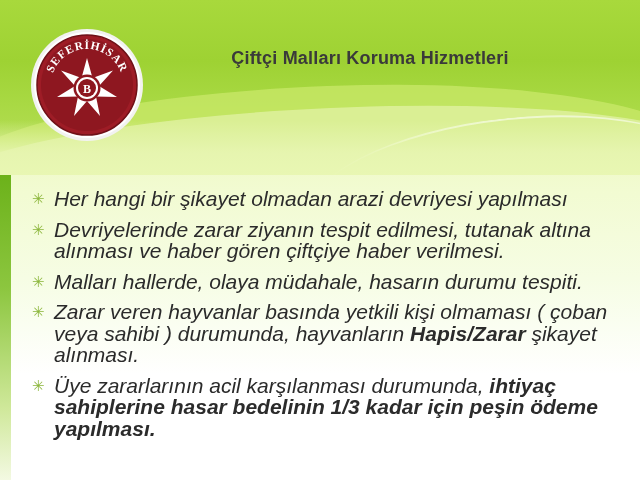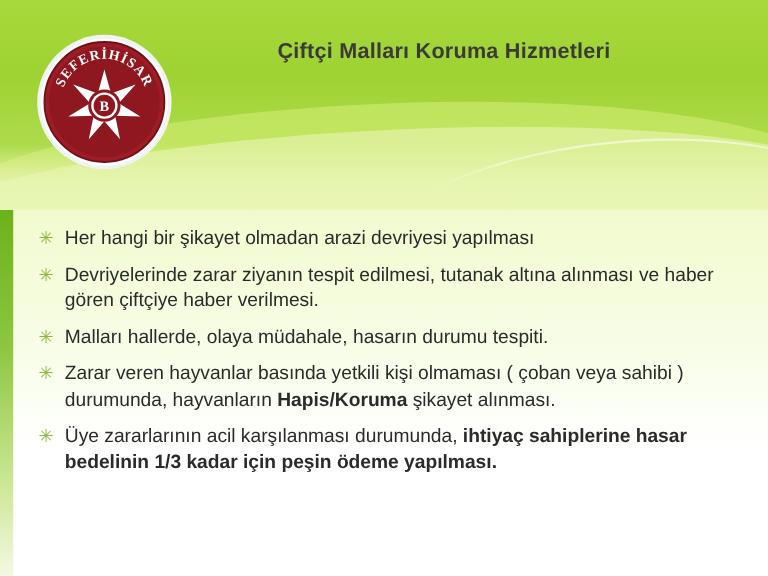--- a/index.html
+++ b/index.html
@@ -85,21 +85,21 @@
     top: 120px;
     width: 640px;
     height: 60px;
     background: linear-gradient(to bottom, rgba(222,240,150,0) 0%, rgba(232,246,180,0.85) 55%, #e9f7b4 100%);
   }
 
   
   .title {
     position: absolute;
     left: 150px;
-    top: 32px;
+    top: 48px;
     width: 440px;
     text-align: center;
     font-size: 18px;
     font-weight: bold;
     color: #3a3a3a;
     letter-spacing: 0.2px;
   }
 
   
   .logo {
@@ -127,23 +127,24 @@
     flex: 0 0 auto;
     width: 22px;
     color: #8cb63c;
     font-size: 15px;
     line-height: 21px;
     text-align: left;
     padding-left: 4px;
   }
   .bullet-text {
     flex: 1 1 auto;
-    font-size: 16px;
+    font-size: 21px;
     line-height: 21.5px;
     color: #2b2b2b;
+    font-style: italic;
   }
   .bullet-text b {
     font-weight: bold;
   }
 </style>
 </head>
 <body>
 
 <div class="slide">
 
@@ -194,21 +195,21 @@
       <span class="bullet-text"><span>Devriyelerinde zarar ziyanın tespit edilmesi, tutanak altına alınması ve haber gören çiftçiye haber verilmesi.</span></span>
     </div>
 
     <div class="bullet-row">
       <span class="bullet-mark">✳</span>
       <span class="bullet-text"><span>Malları hallerde, olaya müdahale, hasarın durumu tespiti.</span></span>
     </div>
 
     <div class="bullet-row">
       <span class="bullet-mark">✳</span>
-      <span class="bullet-text"><span>Zarar veren hayvanlar basında yetkili kişi olmaması ( çoban veya sahibi ) durumunda, hayvanların </span><b>Hapis/Koruma</b><span> şikayet alınması.</span></span>
+      <span class="bullet-text"><span>Zarar veren hayvanlar basında yetkili kişi olmaması ( çoban veya sahibi ) durumunda, hayvanların </span><b>Hapis/Zarar</b><span> şikayet alınması.</span></span>
     </div>
 
     <div class="bullet-row">
       <span class="bullet-mark">✳</span>
       <span class="bullet-text"><span>Üye zararlarının acil karşılanması durumunda, </span><b>ihtiyaç sahiplerine hasar bedelinin 1/3 kadar için peşin ödeme yapılması.</b></span>
     </div>
 
   </div>
 
 </div>

